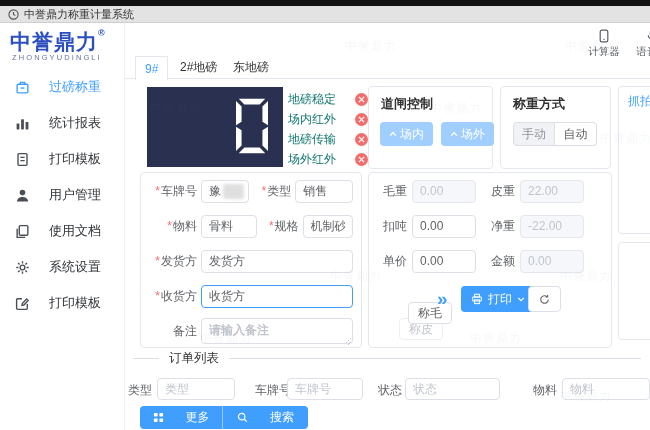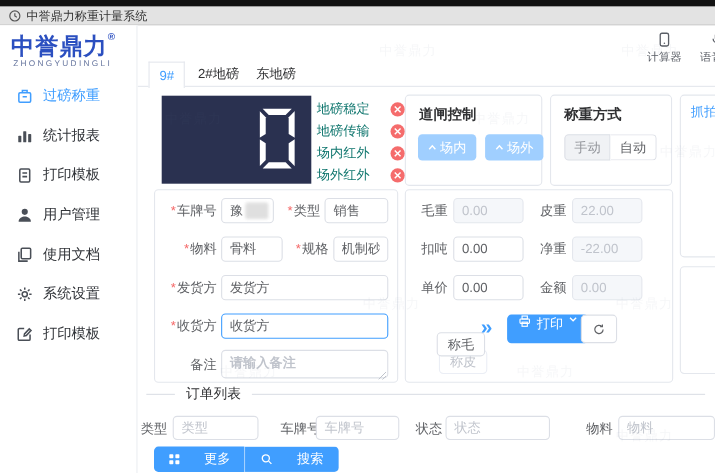--- a/index.html
+++ b/index.html
@@ -12,21 +12,21 @@
   .titlebar .t-txt { font-size:11px; color:#333; }
   
   .sidebar { position:absolute; left:0; top:23px; width:125px; height:407px; background:#fff;
     border-right:1px solid #ebeef2; z-index:3; }
   .logo-name { position:absolute; left:10px; top:5px; font-size:21px; font-weight:bold;
     color:#2b4fc0; letter-spacing:1px; white-space:nowrap; }
   .logo-reg { font-size:9px; vertical-align:top; }
   .logo-sub { position:absolute; left:12px; top:30px; font-size:7.5px; letter-spacing:2.1px;
     color:#66759e; white-space:nowrap; }
   .menu { position:absolute; left:0; top:46px; width:125px; }
-  .m-item { height:36px; display:flex; align-items:center; gap:9px; padding-left:15px;
+  .m-item { height:36px; display:flex; align-items:center; gap:19px; padding-left:15px;
     font-size:13px; color:#303338; cursor:pointer; }
   .m-item svg { width:15px; height:15px; color:#4a4f57; flex:none; }
   .m-item.active, .m-item.active svg { color:#409eff; }
   
   .tool { position:absolute; top:29px; width:44px; display:flex; flex-direction:column;
     align-items:center; gap:2px; color:#5a5e66; cursor:pointer; }
   .tool svg { width:14px; height:14px; }
   .tool .tl { font-size:10.5px; white-space:nowrap; }
   
   .tabbar { position:absolute; left:125px; top:56px; width:525px; height:23px;
@@ -72,24 +72,24 @@
   .resize-c { position:absolute; right:10px; bottom:2px; width:7px; height:7px;
     background:linear-gradient(135deg,transparent 50%,#c0c4cc 50%,#c0c4cc 57%,transparent 57%,transparent 72%,#c0c4cc 72%,#c0c4cc 79%,transparent 79%); }
   .plate-wrap { position:relative; display:flex; flex:1.15; min-width:0; }
   .plate-wrap .inp { width:100%; }
   .blur-mask { position:absolute; left:22px; top:4px; right:5px; height:15px;
     background:#dcdcdc; filter:blur(1.5px); border-radius:2px; opacity:.9; }
   
   .mini-btn { position:absolute; height:22px; padding:0 9px; border-radius:4px; background:#fff;
     font-size:12px; display:flex; align-items:center; cursor:pointer; font-family:inherit; }
   .mini-dis { border:1px solid #ebeef5; color:#c0c4cc;margin-top:44px; }
-  .mini-nrm { border:1px solid #dcdfe6; color:#606266; }
+  .mini-nrm { border:1px solid #dcdfe6; color:#606266;margin-left:11px; }
   .chev2 { position:absolute; font-size:19px; color:#409eff; font-weight:bold; line-height:1; }
   .print-btn { position:absolute; height:26px; padding:0 10px; border:none; border-radius:4px;
-    background:#409eff; color:#fff; font-size:12px; display:flex; align-items:flex-start; gap:5px;
+    background:#409eff; color:#fff; font-size:12px; display:flex; align-items:center; gap:5px;
     cursor:pointer; font-family:inherit; }
   .rewe-btn { position:absolute; height:26px; padding:0 10px; border:1px solid #dcdfe6;
     border-radius:4px; background:#fff; color:#606266; font-size:12px; display:flex;
     align-items:center; gap:5px; cursor:pointer; font-family:inherit; }
   
   .divider { position:absolute; left:133px; top:352px; width:508px; height:12px;
     display:flex; align-items:center; }
   .d-line { height:1px; background:#dcdfe6; }
   .d-txt { font-size:12.5px; color:#303133; padding:0 10px; white-space:nowrap; }
   
@@ -228,29 +228,29 @@
 <div class="status">
   <div class="s-row">
     <span class="s-lbl">地磅稳定</span>
     <span class="x-ic">
         <svg viewBox="0 0 8 8" stroke="#fff" stroke-width="1.5">
           <path d="M1 1l6 6M7 1l-6 6"></path>
         </svg>
       </span>
   </div>
   <div class="s-row">
-    <span class="s-lbl">地磅传输</span>
+    <span class="s-lbl">场内红外</span>
     <span class="x-ic">
         <svg viewBox="0 0 8 8" stroke="#fff" stroke-width="1.5">
           <path d="M1 1l6 6M7 1l-6 6"></path>
         </svg>
       </span>
   </div>
   <div class="s-row">
-    <span class="s-lbl">场内红外</span>
+    <span class="s-lbl">地磅传输</span>
     <span class="x-ic">
         <svg viewBox="0 0 8 8" stroke="#fff" stroke-width="1.5">
           <path d="M1 1l6 6M7 1l-6 6"></path>
         </svg>
       </span>
   </div>
   <div class="s-row">
     <span class="s-lbl">场外红外</span>
     <span class="x-ic">
         <svg viewBox="0 0 8 8" stroke="#fff" stroke-width="1.5">

